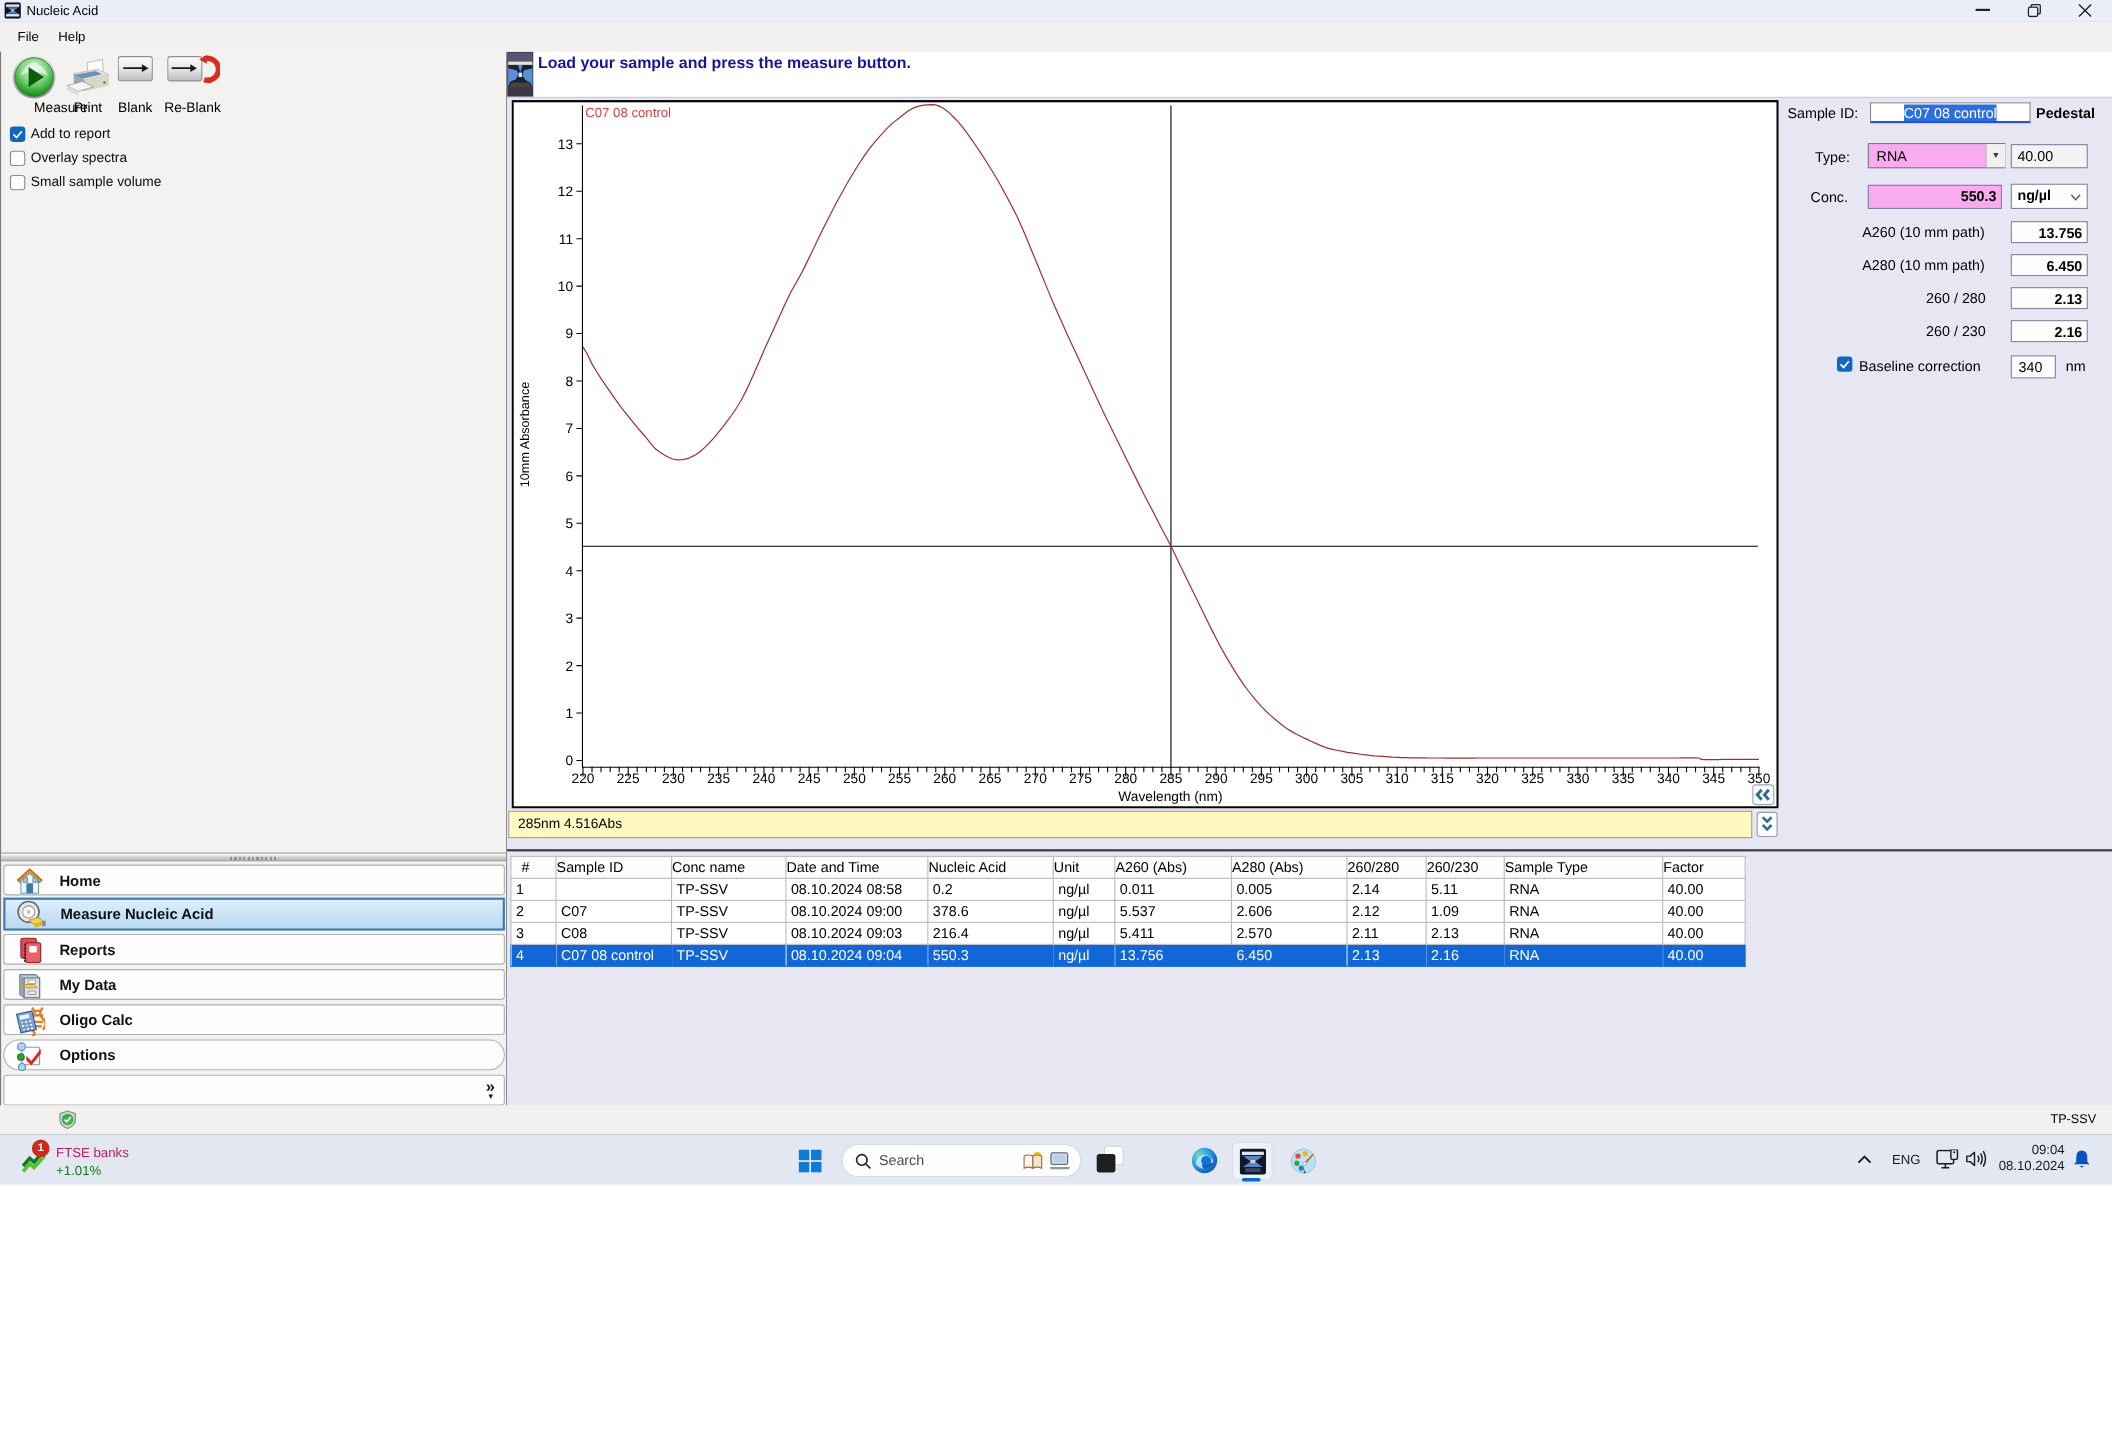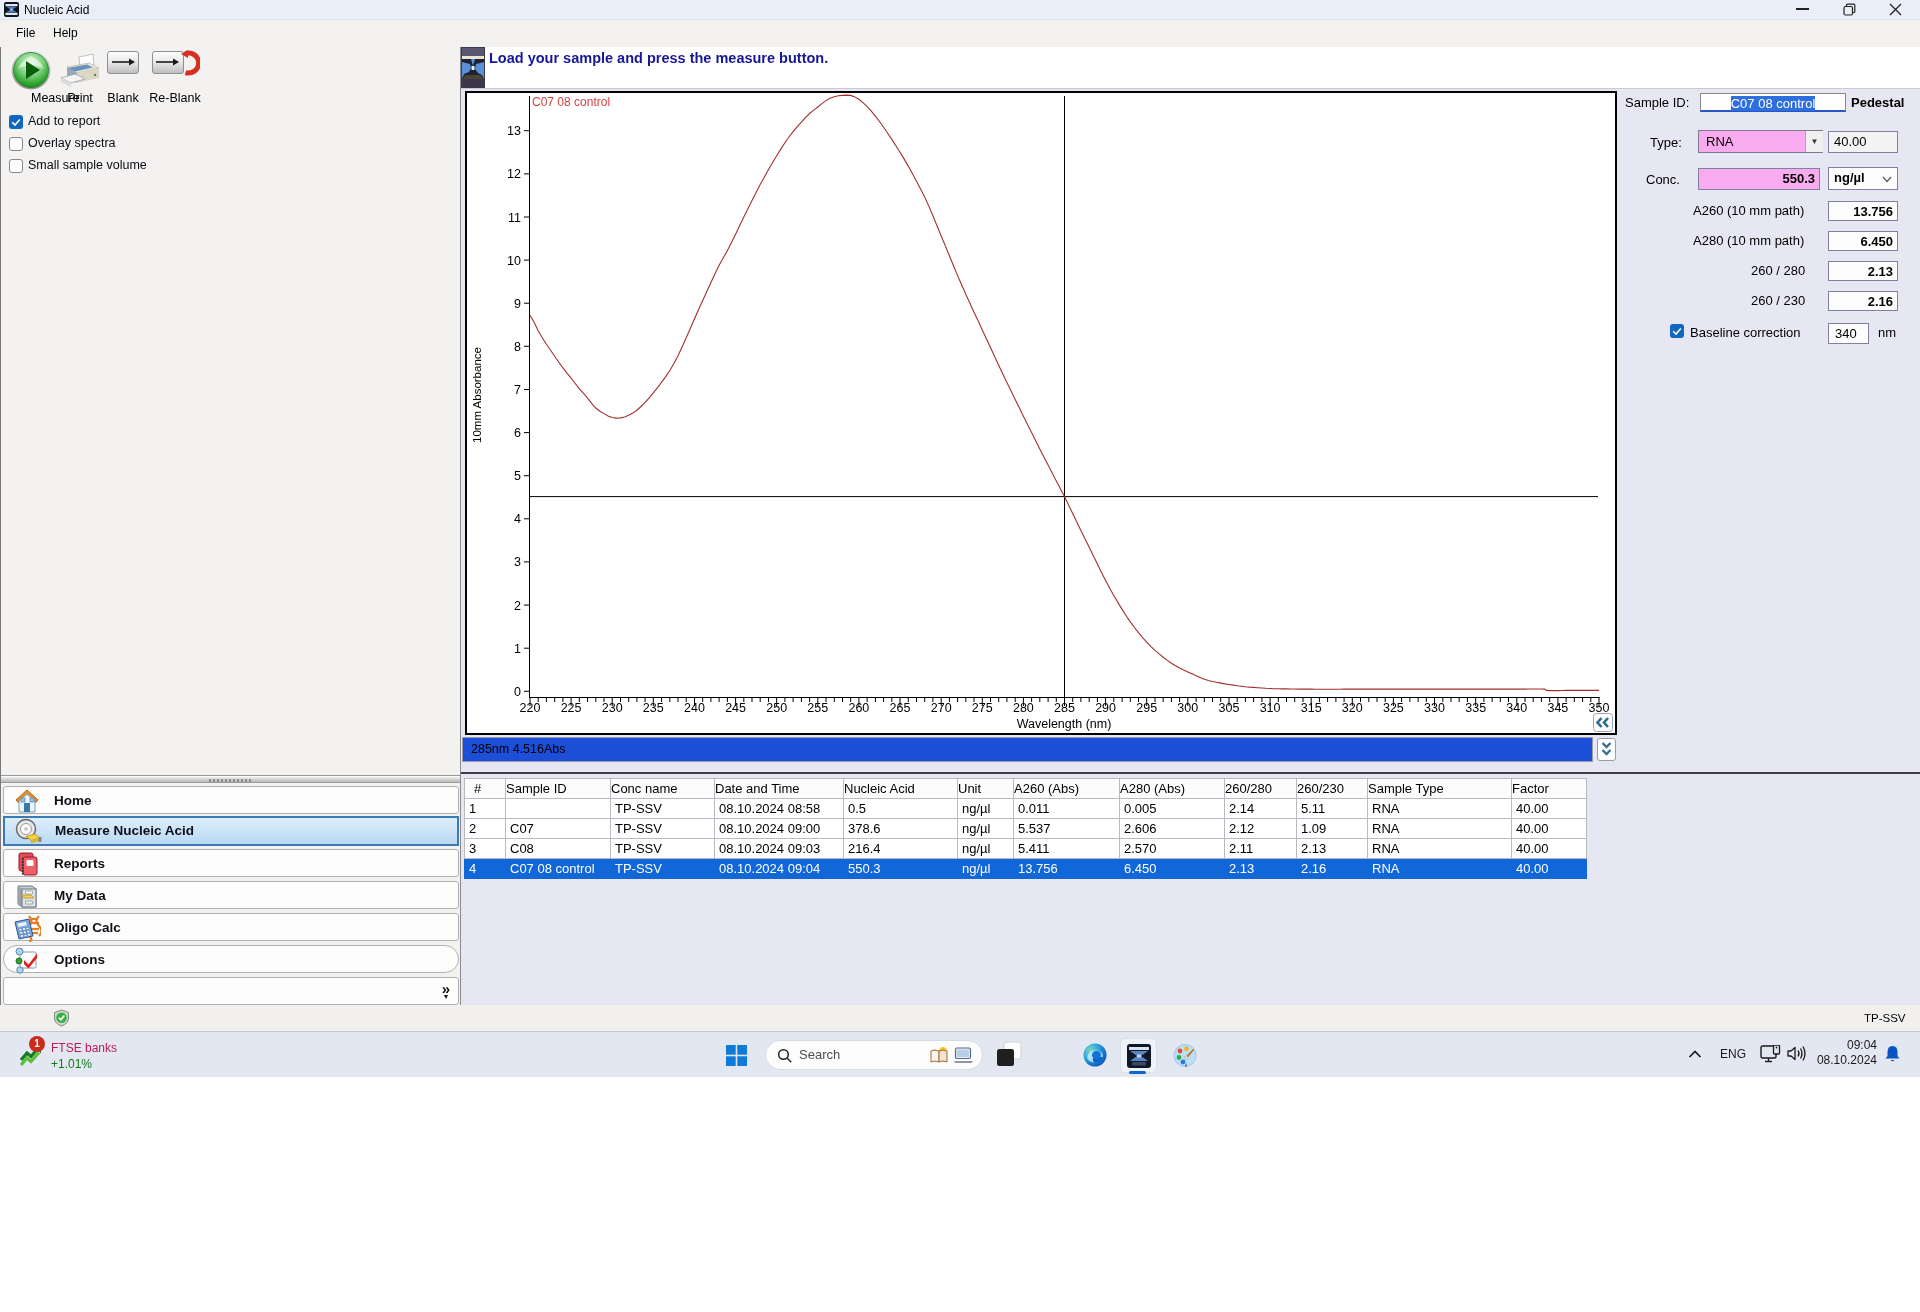--- a/index.html
+++ b/index.html
@@ -431,21 +431,21 @@
           <text transform="translate(16,304) rotate(-90)" font-size="11.5" text-anchor="middle" fill="#000" font-family="Liberation Sans, sans-serif">10mm Absorbance</text>
           <text x="67" y="15" font-size="12" fill="#d04343" font-family="Liberation Sans, sans-serif">C07 08 control</text>
           <polyline points="65.0,224.3 69.1,231.2 73.2,239.8 77.3,246.7 81.4,253.2 85.6,259.3 89.7,265.3 93.8,271.2 97.9,276.9 102.0,282.2 106.1,287.2 110.2,292.5 114.3,297.6 118.5,302.4 122.6,307.1 126.7,312.3 130.8,317.0 134.9,320.2 139.0,322.6 143.1,324.9 147.2,326.5 151.3,327.1 155.5,326.9 159.6,326.0 163.7,324.3 167.8,322.1 171.9,319.2 176.0,315.5 180.1,311.4 184.2,306.8 188.3,301.9 192.5,296.7 196.6,291.1 200.7,285.6 204.8,279.5 208.9,272.6 213.0,264.8 217.1,256.0 221.2,246.7 225.4,237.2 229.5,227.7 233.6,218.6 237.7,209.6 241.8,200.5 245.9,191.5 250.0,182.7 254.1,174.3 258.2,166.9 262.4,159.6 266.5,151.6 270.6,143.2 274.7,134.6 278.8,126.0 282.9,117.7 287.0,109.6 291.1,101.5 295.2,93.6 299.4,86.0 303.5,78.5 307.6,71.5 311.7,64.7 315.8,58.1 319.9,51.8 324.0,46.0 328.1,40.6 332.3,35.7 336.4,31.1 340.5,26.6 344.6,22.5 348.7,19.1 352.8,16.0 356.9,12.6 361.0,9.6 365.1,7.3 369.3,5.7 373.4,4.8 377.5,4.4 381.6,4.1 385.7,4.4 389.8,5.9 393.9,8.3 398.0,11.6 402.1,15.6 406.3,20.1 410.4,25.1 414.5,30.5 418.6,36.3 422.7,42.2 426.8,48.4 430.9,54.7 435.0,61.3 439.2,68.1 443.3,75.1 447.4,82.5 451.5,90.2 455.6,98.0 459.7,106.1 463.8,115.1 467.9,124.7 472.0,134.7 476.2,145.0 480.3,154.9 484.4,164.8 488.5,174.8 492.6,184.6 496.7,194.0 500.8,203.2 504.9,212.3 509.0,221.3 513.2,230.1 517.3,239.0 521.4,247.8 525.5,256.6 529.6,265.5 533.7,274.3 537.8,283.0 541.9,291.6 546.1,300.0 550.2,308.4 554.3,316.8 558.4,325.2 562.5,333.4 566.6,341.6 570.7,349.8 574.8,358.0 578.9,366.0 583.1,373.9 587.2,381.9 591.3,389.9 595.4,397.7 599.5,405.6 603.6,414.0 607.7,422.6 611.8,431.1 615.9,439.5 620.1,447.9 624.2,456.3 628.3,464.7 632.4,473.1 636.5,481.4 640.6,489.5 644.7,497.2 648.8,504.6 653.0,511.6 657.1,518.4 661.2,524.8 665.3,530.9 669.4,536.5 673.5,541.7 677.6,546.6 681.7,551.1 685.8,555.4 690.0,559.3 694.1,562.9 698.2,566.2 702.3,569.4 706.4,572.3 710.5,574.8 714.6,577.0 718.7,579.0 722.8,580.9 727.0,582.8 731.1,584.8 735.2,586.6 739.3,588.2 743.4,589.5 747.5,590.5 751.6,591.3 755.7,592.1 759.9,592.9 764.0,593.5 768.1,594.1 772.2,594.7 776.3,595.2 780.4,595.7 784.5,596.1 788.6,596.4 792.7,596.7 796.9,597.0 801.0,597.3 805.1,597.5 809.2,597.7 813.3,597.8 817.4,597.9 821.5,597.9 825.6,598.0 829.7,598.0 833.9,598.1 838.0,598.1 842.1,598.1 846.2,598.1 850.3,598.2 854.4,598.2 858.5,598.2 862.6,598.2 866.8,598.2 870.9,598.2 875.0,598.2 879.1,598.1 883.2,598.1 887.3,598.1 891.4,598.1 895.5,598.1 899.6,598.1 903.8,598.1 907.9,598.1 912.0,598.1 916.1,598.1 920.2,598.1 924.3,598.1 928.4,598.1 932.5,598.1 936.6,598.1 940.8,598.1 944.9,598.1 949.0,598.1 953.1,598.1 957.2,598.1 961.3,598.1 965.4,598.1 969.5,598.1 973.7,598.1 977.8,598.1 981.9,598.1 986.0,598.1 990.1,598.1 994.2,598.1 998.3,598.1 1002.4,598.1 1006.5,598.1 1010.7,598.1 1014.8,598.1 1018.9,598.1 1023.0,598.1 1027.1,598.1 1031.2,598.1 1035.3,598.1 1039.4,598.1 1043.5,598.1 1047.7,598.1 1051.8,598.1 1055.8,598.1 1059.8,598.1 1063.8,598.0 1067.7,598.0 1071.7,598.0 1075.7,598.0 1079.7,598.1 1081.4,599.4 1085.3,599.6 1089.3,599.6 1093.2,599.6 1097.2,599.5 1101.1,599.4 1105.2,599.4 1109.3,599.4 1113.4,599.4 1117.6,599.4 1121.7,599.4 1125.8,599.4 1129.9,599.4 1134.0,599.4" fill="none" stroke="#a22f2f" stroke-width="1.1"></polyline>
           <rect x="1128.5" y="622.5" width="19" height="18" rx="3" fill="#fbfbfb" stroke="#9aa4b5"></rect>
           <g stroke="#2d6c8c" stroke-width="2.6" fill="none">
             <path d="M1136.5 627 L1132.5 631.5 L1136.5 636"></path>
             <path d="M1143 627 L1139 631.5 L1143 636"></path>
           </g>
         </svg></div>
 
-    <div class="abs" style="left:1px;top:690px;width:1131px;height:25px;background:#1d4ed8;border:1px solid #9a9aa8;">
+    <div class="abs" style="left:1px;top:690px;width:1131px;height:25px;background:#fef9c3;border:1px solid #9a9aa8;">
       <div class="abs" style="left:8px;top:4px;font-size:12.5px;">285nm 4.516Abs</div>
     </div>
     <div class="abs" style="left:1136px;top:691px;width:19px;height:23px;background:#fdfdfd;border:1px solid #9a9aa8;border-radius:3px;">
       <svg width="17" height="21" viewBox="0 0 17 21">
           <g stroke="#37708e" stroke-width="2.4" fill="none">
       <path d="M4.5 4 L8.5 8 L12.5 4"></path>
             <path d="M4.5 11 L8.5 15 L12.5 11"></path>
           </g>
         </svg>
     </div>
@@ -479,21 +479,21 @@
               <td>260/280</td>
               <td>260/230</td>
               <td>Sample Type</td>
               <td>Factor</td>
         </tr>
         <tr>
           <td>1</td>
               <td></td>
               <td>TP-SSV</td>
               <td>08.10.2024 08:58</td>
-              <td>0.5</td>
+              <td>0.2</td>
               <td>ng/µl</td>
           <td>0.011</td>
               <td>0.005</td>
               <td>2.14</td>
               <td>5.11</td>
               <td>RNA</td>
               <td>40.00</td>
         </tr>
         <tr>
           <td>2</td>

